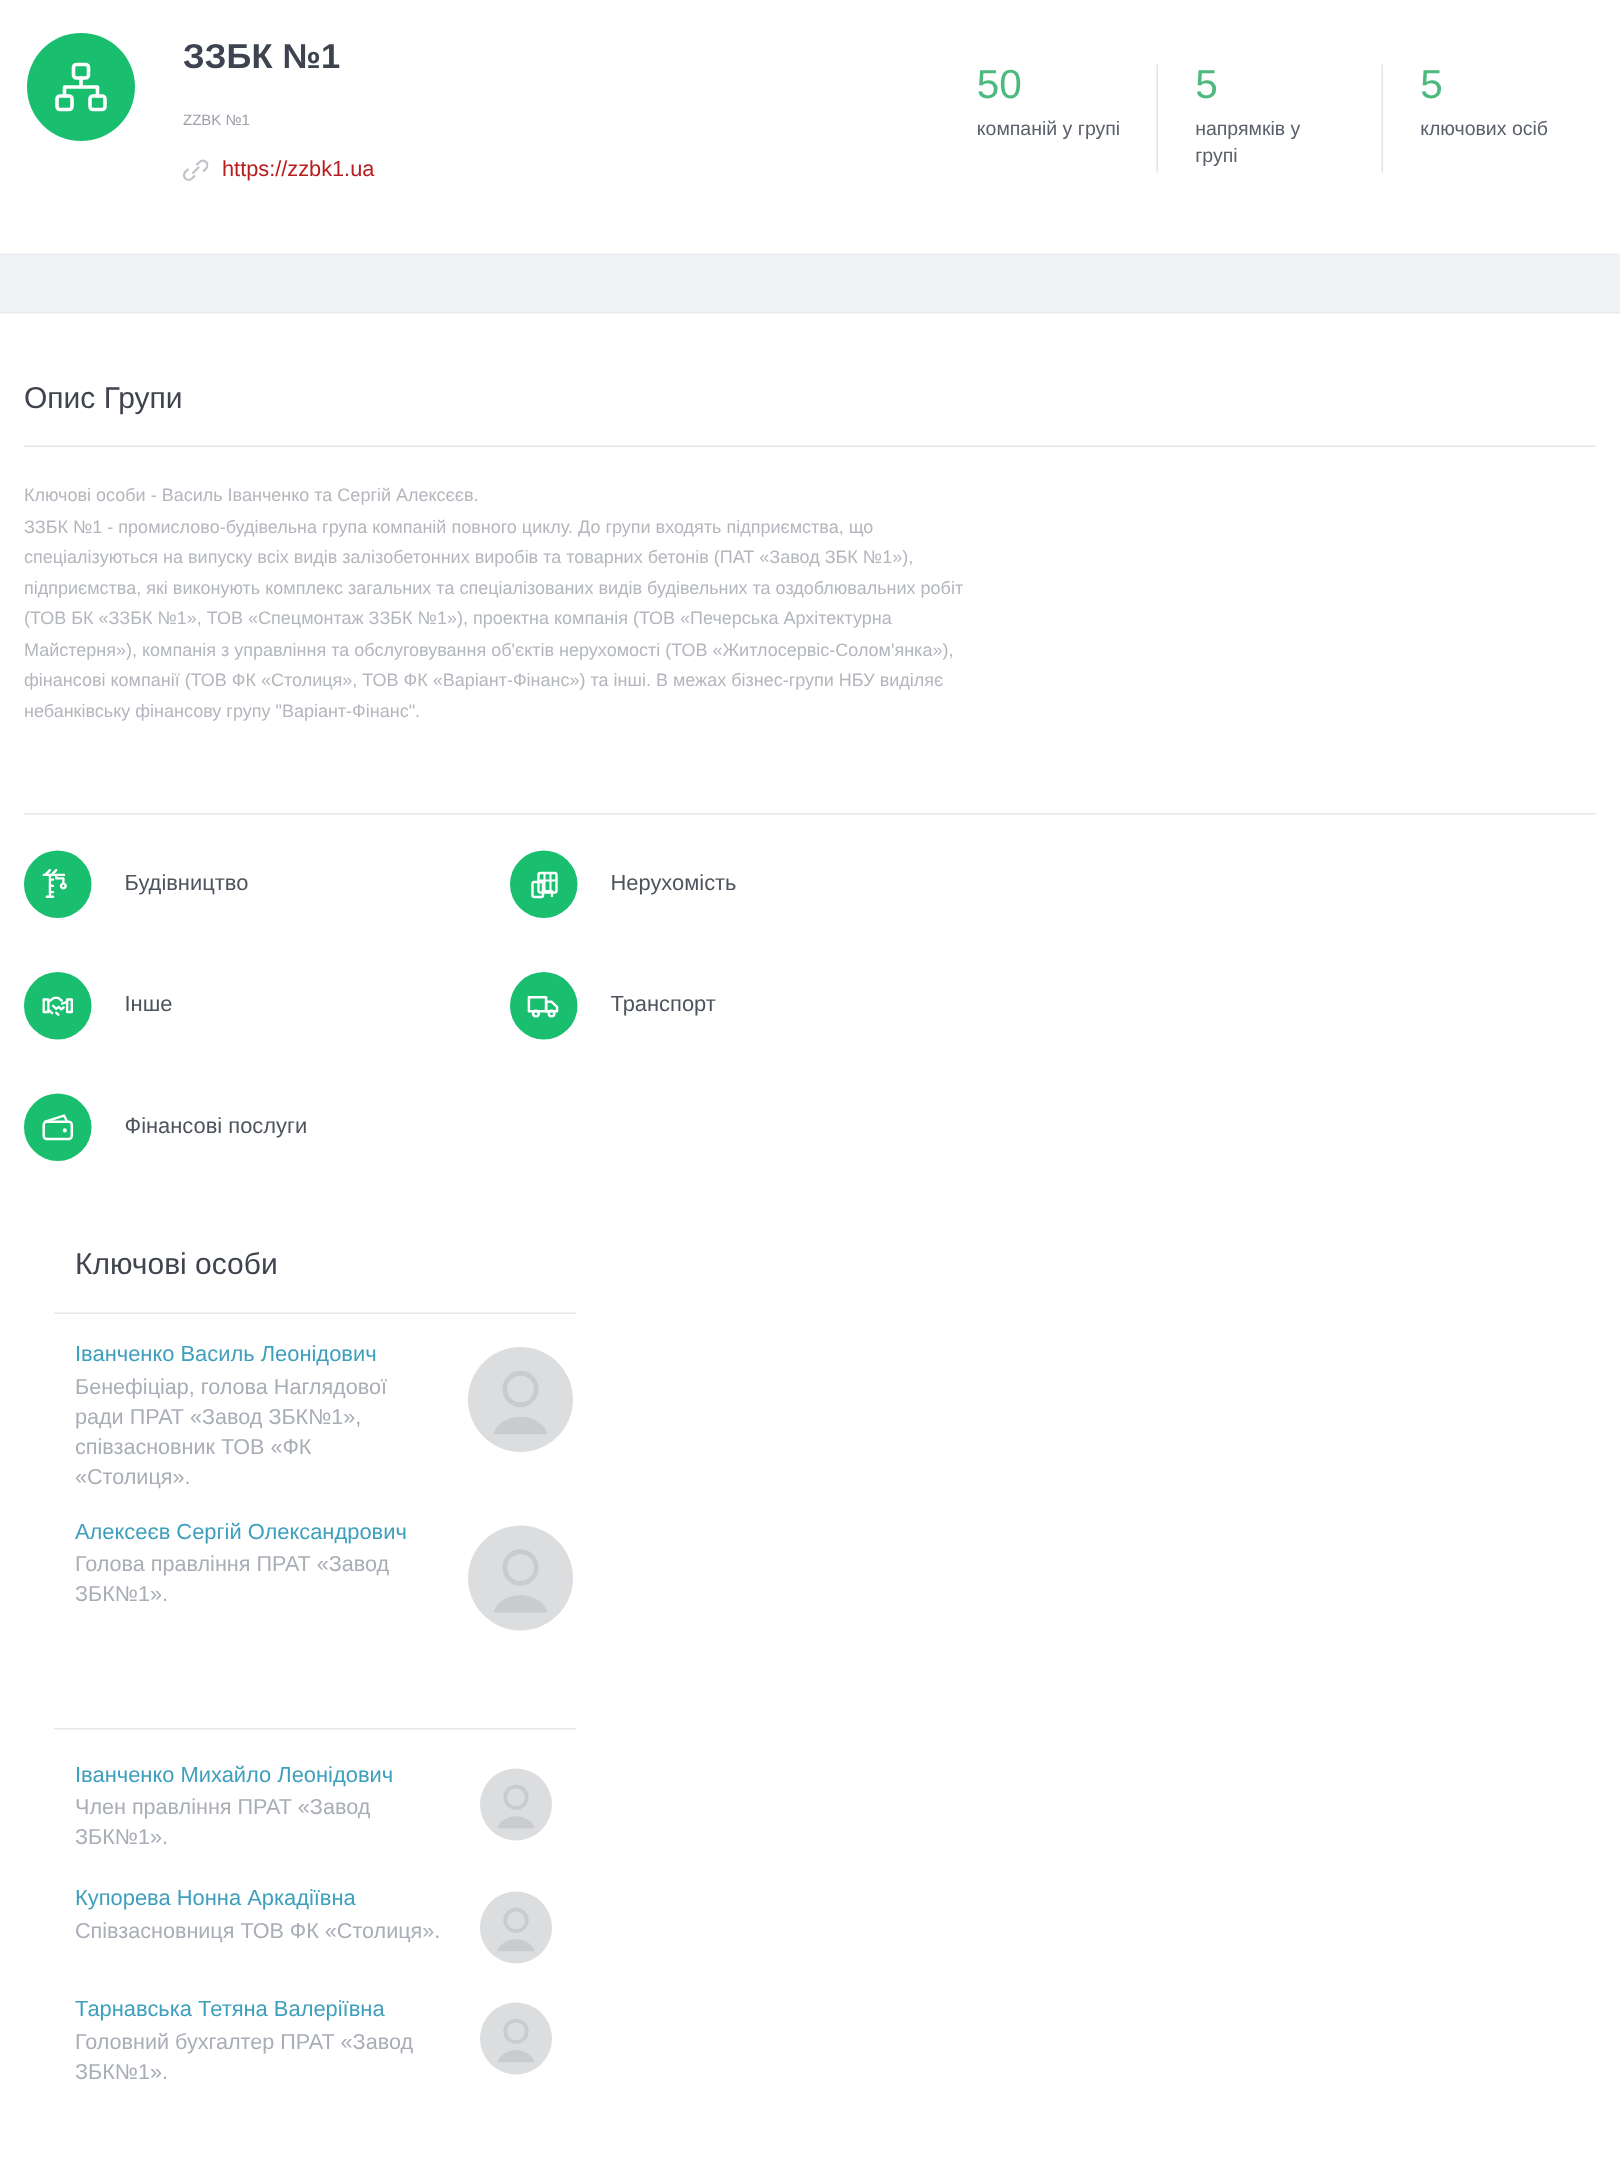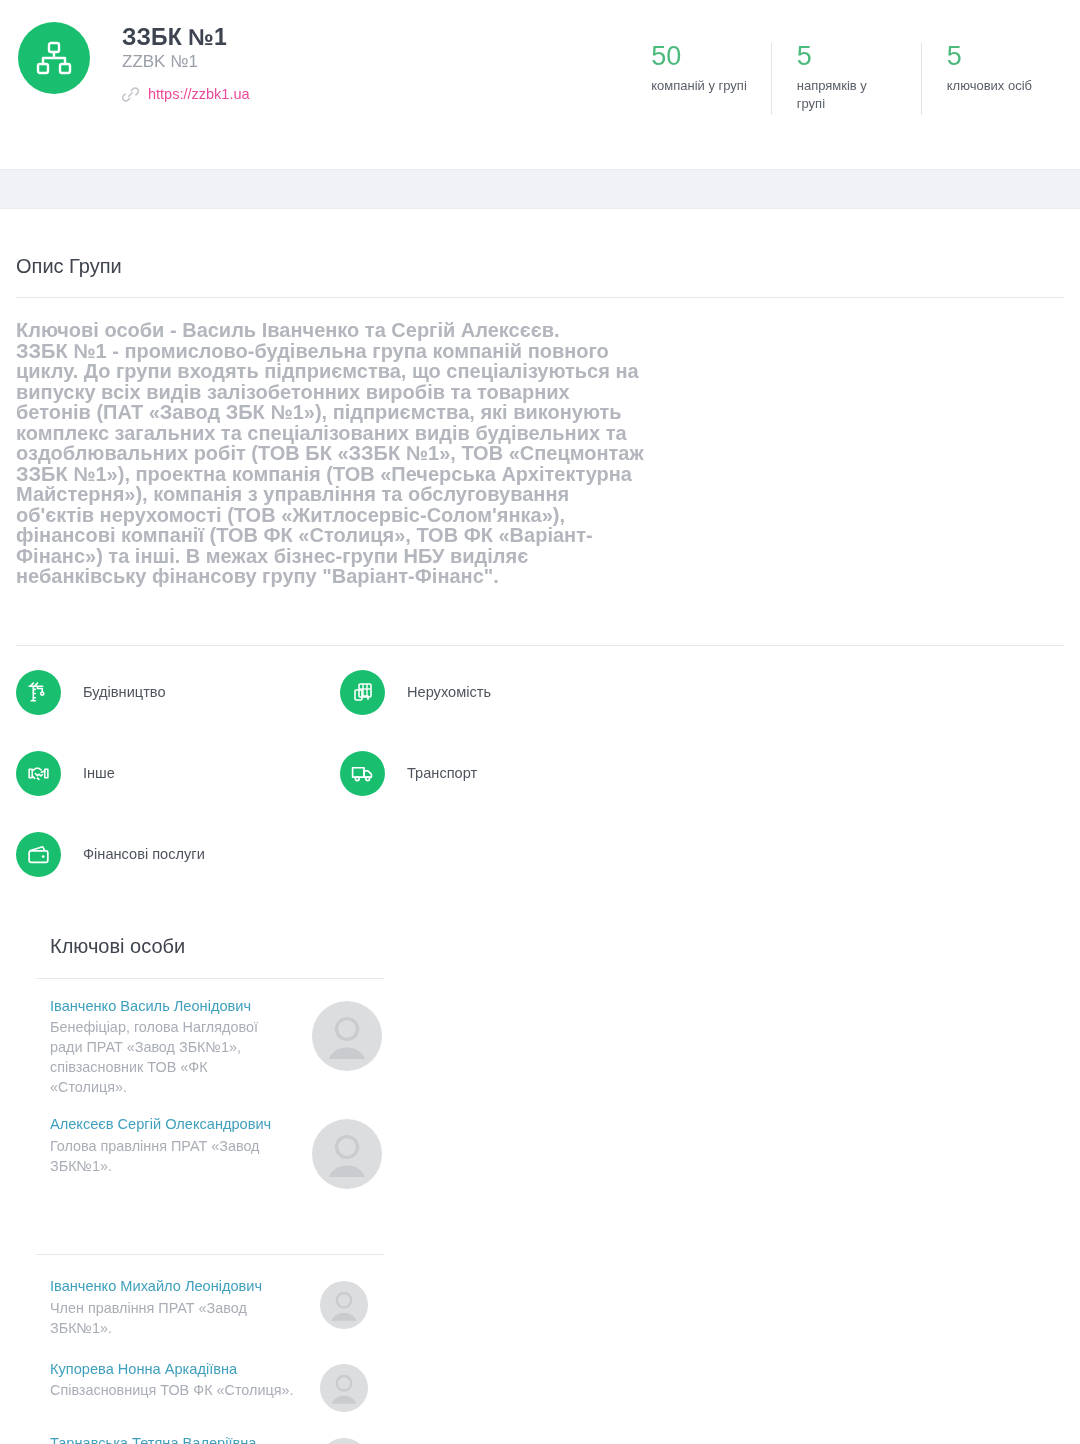--- a/index.html
+++ b/index.html
@@ -40,34 +40,34 @@
     min-width: 300px;
   }
   .brand-title {
     font-size: 23px;
     font-weight: bold;
     color: #3d4450;
     letter-spacing: .1px;
     line-height: 27px;
   }
   .brand-sub {
-    font-size: 17px;
+    font-size: 10px;
     color: #9a9fa8;
-    margin-top: 2px;
+    margin-top: 21px;
     line-height: 17px;
   }
   .brand-link-row {
     display: flex;
     align-items: center;
     margin-top: 15px;
   }
   .link-icon { width: 17px; height: 17px; flex: 0 0 17px; margin-right: 9px; opacity: .55;}
   .brand-link {
     font-size: 14.5px;
-    color: #ec4899;
+    color: #b91c1c;
     text-decoration: none;
     line-height: 18px;
   }
 
   
   .stats {
     display: flex;
     margin-left: auto;
     padding-top: 20px;
     padding-right: 8px;
@@ -120,25 +120,24 @@
   .section-rule {
     height: 1px;
     background: #e6e8ec;
     margin-top: 18px;
   }
 
   
   #desc-block { padding-top: 44px; }
   .desc-body {
     margin-top: 22px;
-    font-size: 20px;
+    font-size: 12px;
     line-height: 20.5px;
     color: #b3b7bd;
     max-width: 634px;
-    font-weight: bold;
   }
   .desc-line { display: block; }
 
   
   #dirs-block { padding-top: 40px; }
   .dirs-grid {
     margin-top: 24px;
     display: grid;
     grid-template-columns: 324px 324px;
     row-gap: 36px;

